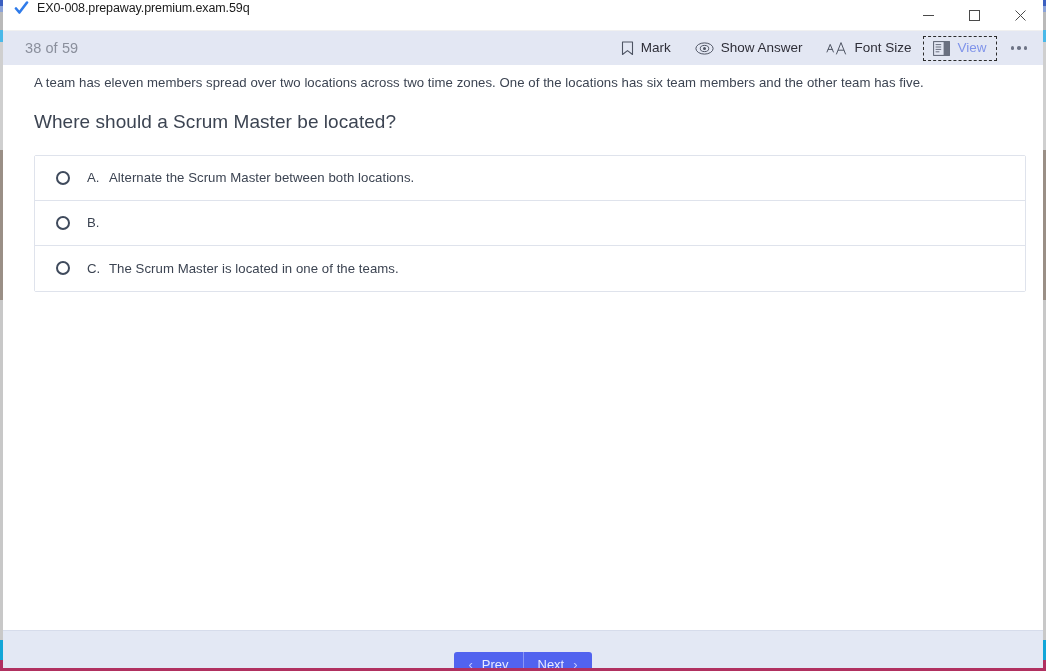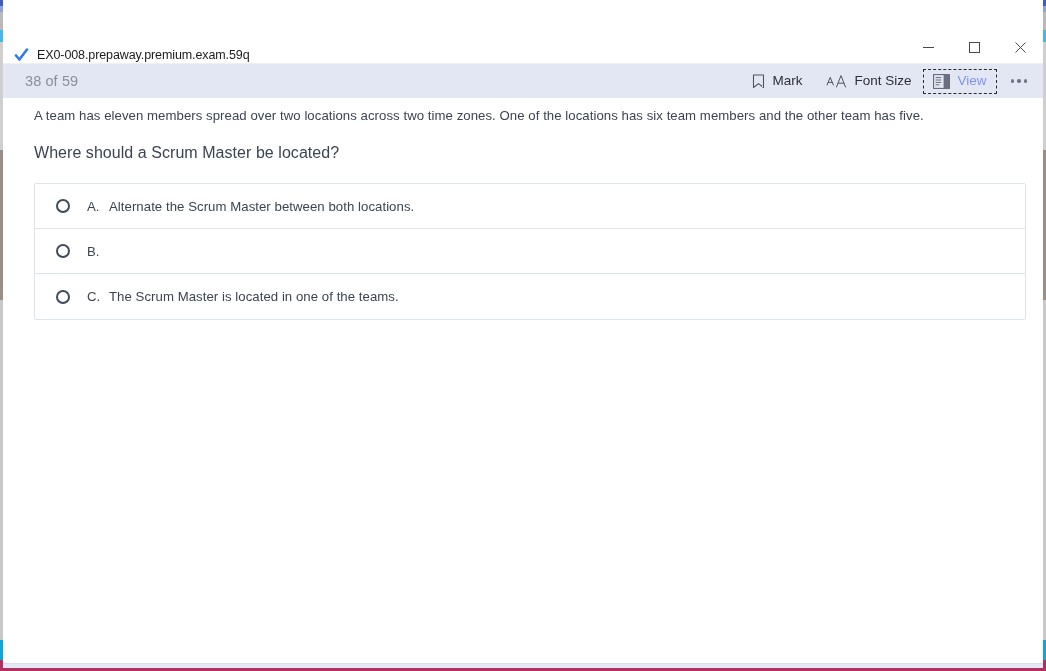--- a/index.html
+++ b/index.html
@@ -34,24 +34,23 @@
     background: #ffffff;
     z-index: 2;
     overflow: hidden;
   }
 
   
   .titlebar {
     height: 31px;
     background: #ffffff;
     display: flex;
-    align-items: flex-end;
+    align-items: flex-start;
     position: relative;
     border-bottom: 1px solid #f0f0f0;
-    margin-top: 33px;
   }
   .title-left {
     display: flex;
     align-items: center;
     gap: 8px;
     padding-left: 10px;
     flex: 1;
     min-width: 0;
   }
   .app-icon {
@@ -135,21 +134,21 @@
     overflow: hidden;
   }
   .q-text {
     font-size: 13.2px;
     color: #3c4452;
     line-height: 1.55;
     margin-bottom: 15px;
     letter-spacing: 0.05px;
   }
   .q-prompt {
-    font-size: 16px;
+    font-size: 19px;
     color: #3c4452;
     line-height: 1.5;
     margin-bottom: 18px;
     letter-spacing: 0.05px;
   }
 
   .options {
     border: 1px solid #dfe3ec;
     border-radius: 2px;
     width: 992px;
@@ -255,20 +254,30 @@
 
       <div class="tb-item">
         <span>
           <svg width="13" height="15" viewBox="0 0 13 15">
             <path d="M1.5 1 H11.5 V13.5 L6.5 9.6 L1.5 13.5 Z" fill="none" stroke="#4e5463" stroke-width="1.1" stroke-linejoin="round"></path>
           </svg>
         </span>
         <span class="tb-label">Mark</span>
       </div>
 
+      <div class="tb-item">
+        <span>
+          <svg width="19" height="13" viewBox="0 0 19 13">
+            <ellipse cx="9.5" cy="6.5" rx="8.6" ry="5.6" fill="none" stroke="#4e5463" stroke-width="1"></ellipse>
+            <ellipse cx="9.5" cy="6.5" rx="4.2" ry="3.1" fill="none" stroke="#4e5463" stroke-width="1"></ellipse>
+            <ellipse cx="9.5" cy="6.5" rx="1.5" ry="1.5" fill="#4e5463"></ellipse>
+          </svg>
+        </span>
+        <span class="tb-label">Show Answer</span>
+      </div>
 
       <div class="tb-item">
         <span>
           <svg width="21" height="15" viewBox="0 0 21 15">
             <path d="M1 11 L4.2 3.4 L7.4 11 M2.3 8.4 H6.1" fill="none" stroke="#4e5463" stroke-width="1" stroke-linecap="round" stroke-linejoin="round"></path>
             <path d="M10.5 13 L15 1.6 L19.5 13 M12.4 9.2 H17.6" fill="none" stroke="#4e5463" stroke-width="1" stroke-linecap="round" stroke-linejoin="round"></path>
           </svg>
         </span>
         <span class="tb-label">Font Size</span>
       </div>

